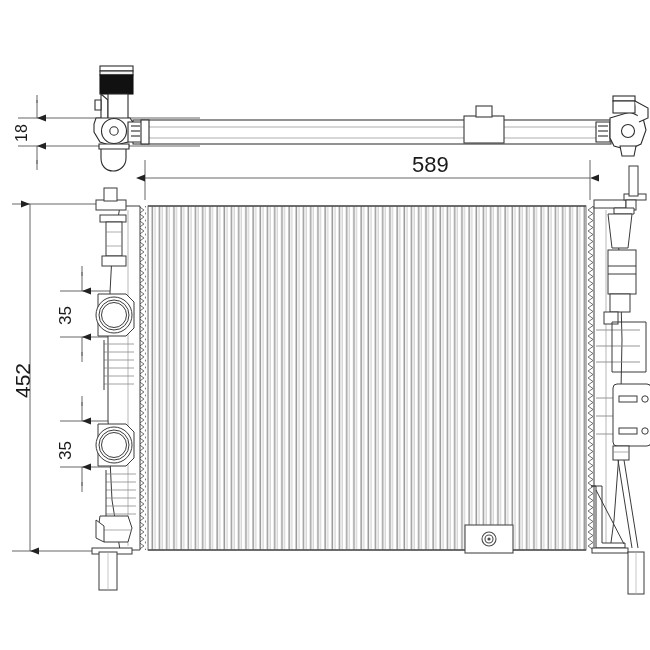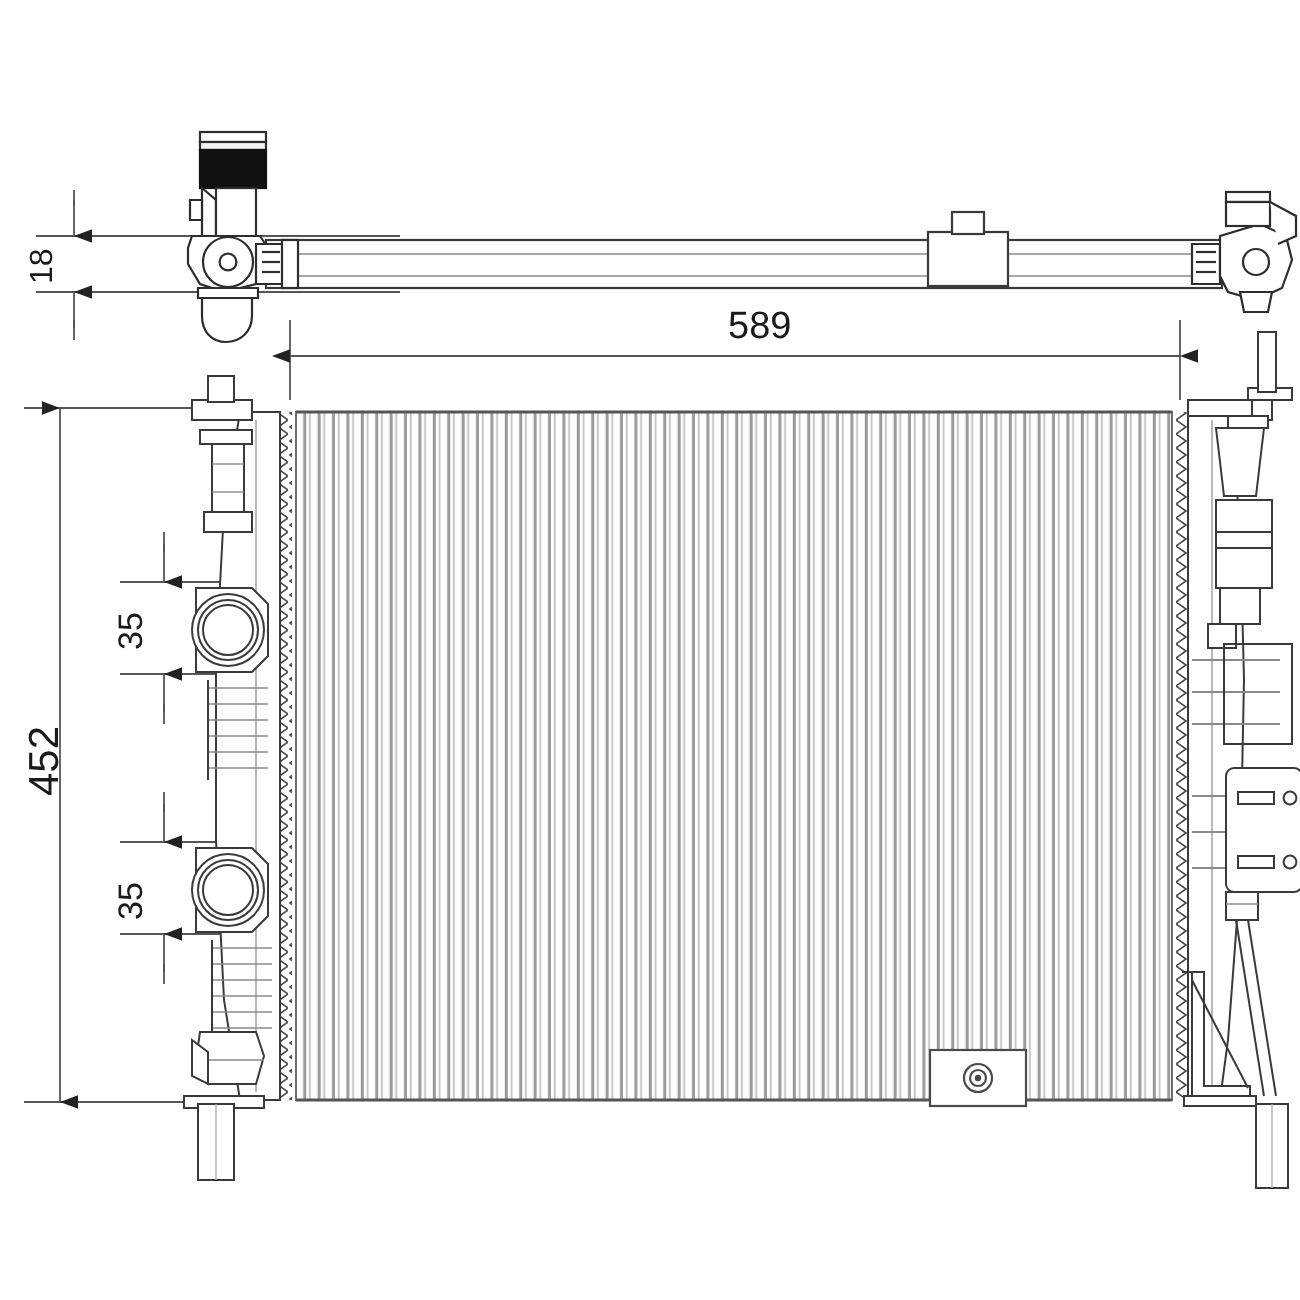--- a/index.html
+++ b/index.html
@@ -15,21 +15,21 @@
     position:absolute;
     font-family:"Liberation Sans", sans-serif;
     color:#1a1a1a;
     font-weight:400;
     white-space:nowrap;
     line-height:1;
   }
   .dim-18{font-size:16px;transform:rotate(-90deg);transform-origin:left top;}
   .dim-452{font-size:21px;transform:rotate(-90deg);transform-origin:left top;}
   .dim-35{font-size:17px;transform:rotate(-90deg);transform-origin:left top;}
-  .dim-589{font-size:19px;}
+  .dim-589{font-size:22px;margin-left:48px;}
 </style>
 </head>
 <body>
 
 <div id="stage">
 
   <svg width="650" height="650" viewBox="0 0 650 650">
     <defs>
       <marker id="arrL" markerWidth="10" markerHeight="8" refX="9" refY="4" orient="auto" markerUnits="userSpaceOnUse">
         <path d="M9,4 L0,4 L9,0.6 Z M9,4 L0,4 L9,7.4 Z" fill="#222"></path>

